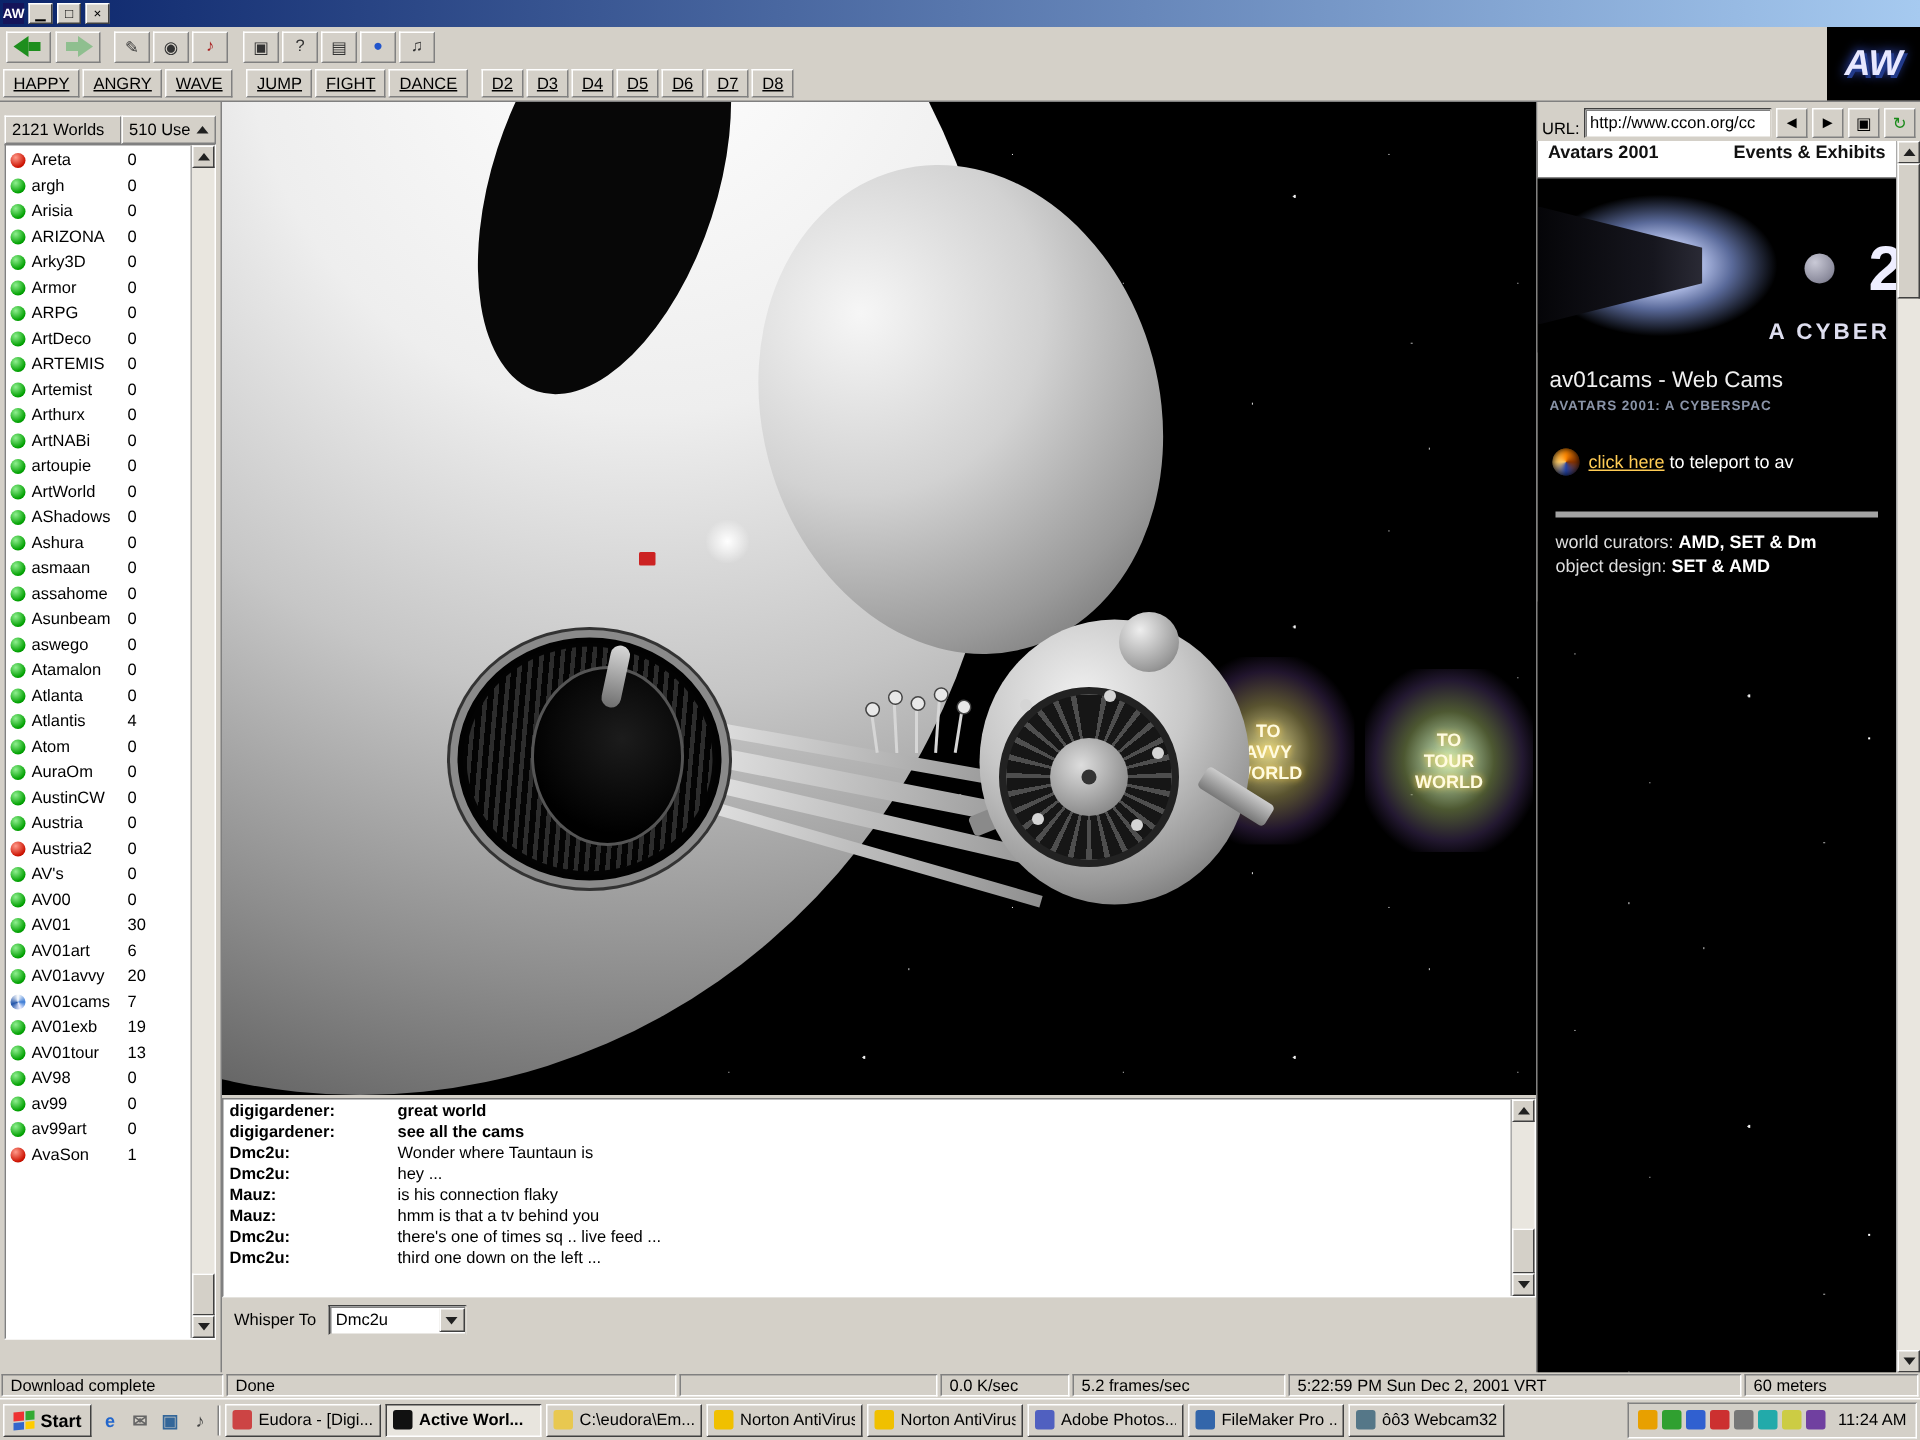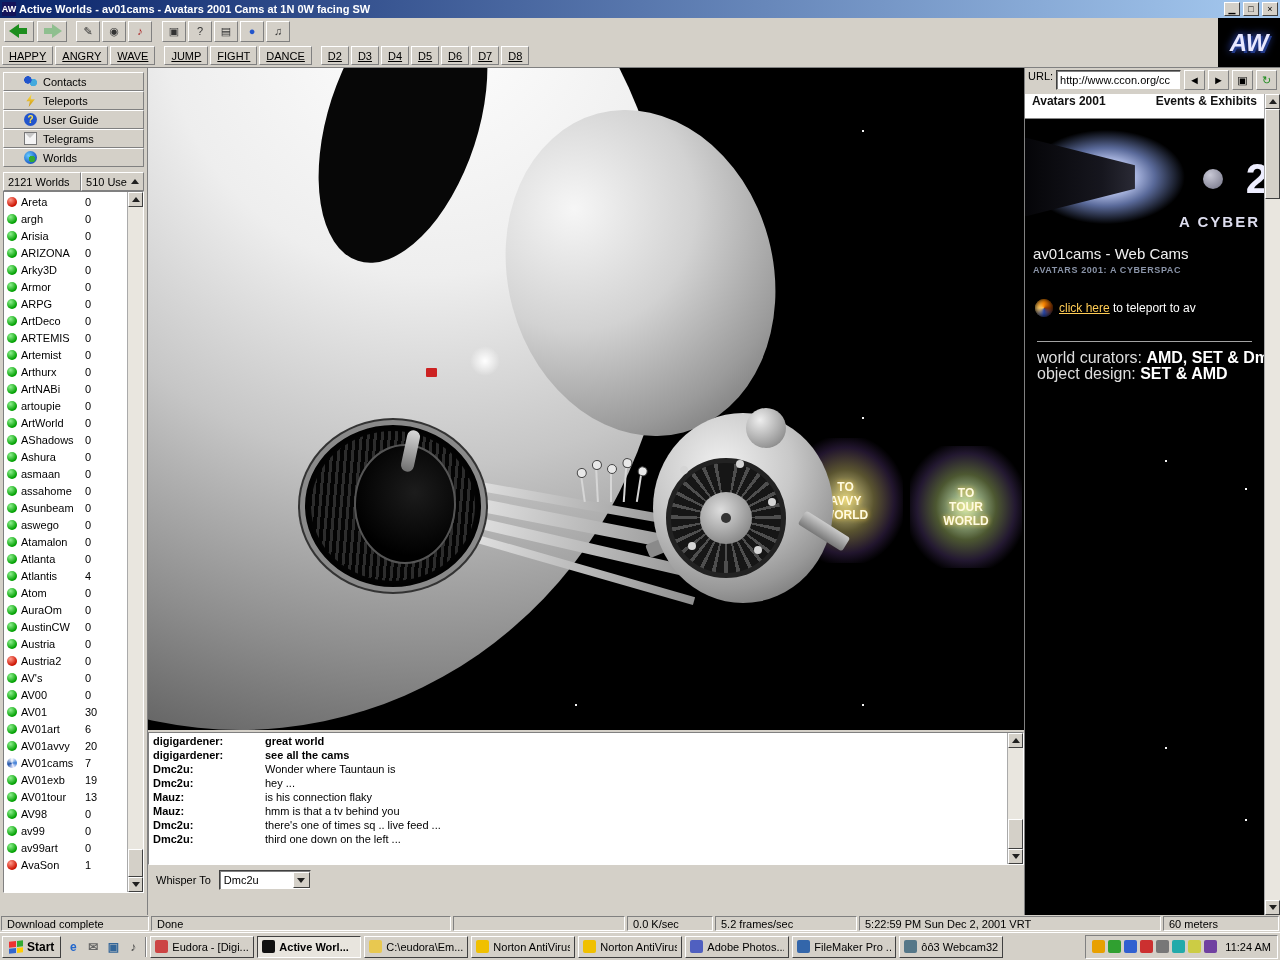--- a/index.html
+++ b/index.html
@@ -128,40 +128,40 @@
   .chat-rows{flex:1;padding:2px 4px;overflow:hidden}
   .c-row{height:14px;display:flex;white-space:nowrap;overflow:hidden}
   .c-name{width:112px;font-weight:bold;flex:none}
   .c-text.bold{font-weight:bold}
   .whisperbar{height:30px;flex:none;display:flex;align-items:center;gap:8px;padding:0 8px;background:#d4d0c8}
   .combo{width:92px;height:20px;display:flex;align-items:center;padding-left:4px}
   .combo-btn{margin-left:auto;width:17px;height:16px;display:flex;align-items:center;justify-content:center}
 
   
   .web-panel{flex:1;display:flex;flex-direction:column;background:#d4d0c8;min-width:0}
-  .urlbar{height:26px;flex:none;display:flex;align-items:flex-start;gap:3px;padding:2px 3px}
+  .urlbar{height:26px;flex:none;display:flex;align-items:flex-end;gap:3px;padding:2px 3px}
   .url-input{flex:1;min-width:0;height:20px;padding:2px 3px;font-size:11px}
   .url-btn{width:21px;height:20px;display:flex;align-items:center;justify-content:center;font-size:11px;padding:0}
   .browser{flex:1;display:flex;min-height:0}
   .web-content{flex:1;min-width:0;background:#000;display:flex;flex-direction:column;overflow:hidden}
   .web-tabstrip{height:25px;flex:none;background:#fff;display:flex;align-items:flex-start;padding:0 7px;border-bottom:1px solid #888}
   .web-tab{font-weight:bold;font-size:12px;color:#111;white-space:nowrap}
   .web-tab.right{margin-left:auto}
   .banner{height:116px;flex:none;position:relative;overflow:hidden;background:#000}
   .banner .glow{position:absolute;left:6%;top:8%;width:62%;height:84%;background:radial-gradient(ellipse at 45% 50%,#fff,#cdd8ff 18%,#5a6a9a 42%,transparent 68%)}
   .banner .cone{position:absolute;left:0;top:16%;width:46%;height:68%;background:linear-gradient(90deg,#050508,#16161e 70%,#2a2a35);clip-path:polygon(0 0,100% 35%,100% 65%,0 100%)}
   .banner .planet{position:absolute;left:178px;top:50px;width:20px;height:20px;border-radius:50%;background:radial-gradient(circle at 35% 30%,#c9c9d6,#8b8b9c 70%,#5e5e6e)}
   .banner .big-num{position:absolute;right:-5px;top:36px;font-size:42px;font-weight:bold;color:#eef;white-space:nowrap}
   .banner .sub{position:absolute;right:4px;bottom:5px;font-size:15px;font-weight:bold;letter-spacing:2px;color:#dde;white-space:nowrap}
   .web-heading{color:#f0f0f0;font-size:15px;margin:10px 8px 3px;white-space:nowrap}
   .web-subheading{color:#8a94a8;font-size:9px;font-weight:bold;letter-spacing:.6px;margin:0 8px;white-space:nowrap}
   .teleport-row{display:flex;align-items:center;gap:6px;margin:24px 10px 0;color:#fff;font-size:12px;white-space:nowrap}
   .spiral-icon{width:18px;height:18px;flex:none;border-radius:50%;background:conic-gradient(#ff8800,#883300,#2244aa,#ffcc66,#ff8800);box-shadow:inset 0 0 5px #000}
   .weblink{color:#ffcc55;text-decoration:underline}
-  .curators{margin:24px 12px 0;color:#ddd;font-size:16px;line-height:16px;border-top:1px solid #a3a3a3;padding-top:8px;white-space:nowrap}
+  .curators{margin:24px 12px 0;color:#ddd;font-size:12px;line-height:16px;border-top:4px solid #a3a3a3;padding-top:8px;white-space:nowrap}
   .curators b{color:#fff}
   .web-starfill{flex:1;margin-top:16px}
 
   
   .statusbar{height:17px;flex:none;display:flex;gap:2px;padding:1px 1px;background:#d4d0c8}
   .status-cell{display:flex;align-items:center;padding:0 5px;white-space:nowrap;overflow:hidden}
   .sc1{width:148px}.sc2{width:300px}.sc3{width:172px}.sc4{width:86px}.sc5{width:142px}.sc6{width:302px}.sc7{flex:1}
 
   
   .taskbar{height:28px;flex:none;background:#d4d0c8;border-top:1px solid #fff;display:flex;align-items:center;gap:3px;padding:0 2px}
@@ -179,21 +179,20 @@
   .tray-icon{width:13px;height:13px;border-radius:2px;display:inline-block}
   .clock{margin-left:5px;white-space:nowrap}
 </style>
 </head>
 <body>
 
 <div class="app">
 
   <div class="titlebar">
     <div class="app-icon">AW</div>
-    <div class="title-text">Active Worlds - av01cams - Avatars 2001 Cams at 1N 0W facing SW</div>
     <button class="tb-ctrl bevel">▁</button>
     <button class="tb-ctrl bevel">□</button>
     <button class="tb-ctrl bevel">×</button>
   </div>
 
 
   <div class="toolbar">
     <div class="tb-row1">
       <button class="nav-btn bevel-soft">
           <span class="nav-arrow back">
@@ -230,42 +229,20 @@
         <button class="gesture-btn">D6</button>
         <button class="gesture-btn">D7</button>
         <button class="gesture-btn">D8</button>
       </div>
     <div class="aw-logo">AW</div>
   </div>
 
   <div class="content">
 
     <div class="sidebar">
-      <div>
-          <div class="side-btn">
-            <span class="si ic-contacts"></span>
-            <span>Contacts</span>
-          </div>
-          <div class="side-btn">
-            <span class="si ic-teleports"></span>
-            <span>Teleports</span>
-          </div>
-          <div class="side-btn">
-            <span class="si ic-guide"></span>
-            <span>User Guide</span>
-          </div>
-          <div class="side-btn">
-            <span class="si ic-telegrams"></span>
-            <span>Telegrams</span>
-          </div>
-          <div class="side-btn">
-            <span class="si ic-worlds"></span>
-            <span>Worlds</span>
-          </div>
-        </div>
       <div class="wl-head">
         <button class="wl-col c1">2121 Worlds</button>
         <button class="wl-col c2">
             <span>510 Use</span>
             <span class="tri up"></span>
           </button>
       </div>
       <div class="world-list">
         <div class="w-rows">
             <div class="w-row">

